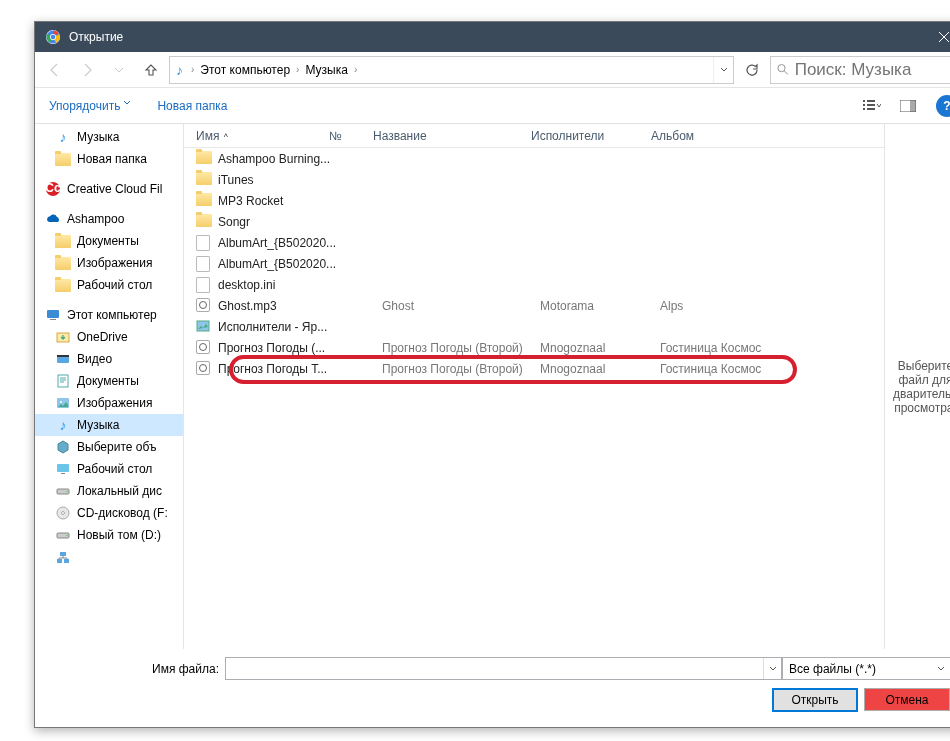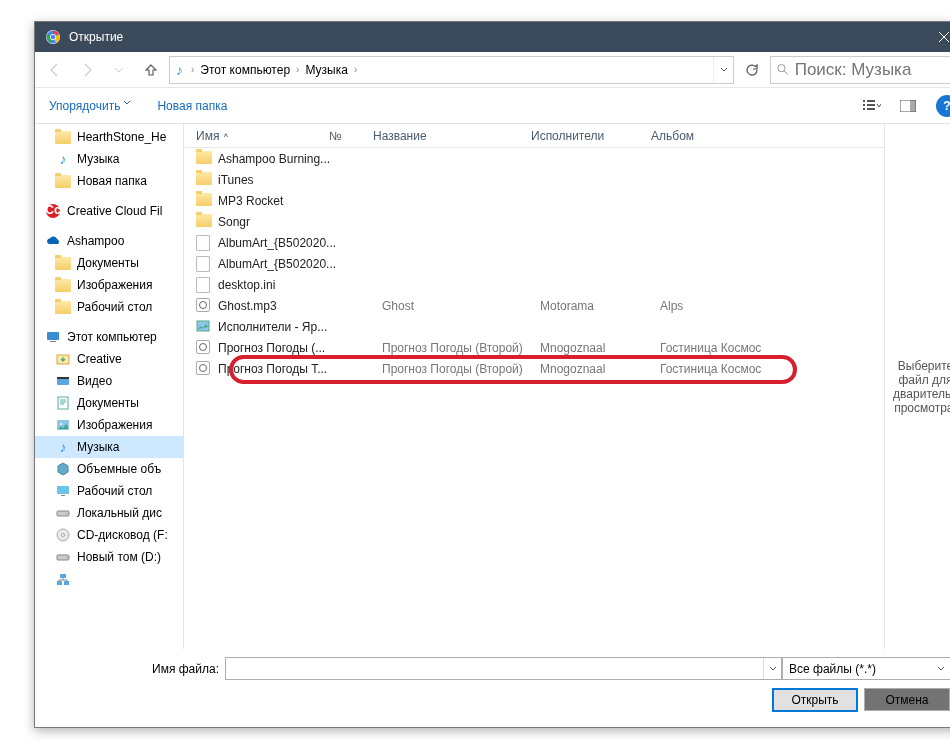--- a/index.html
+++ b/index.html
@@ -56,21 +56,21 @@
 .mp3-ic::after{content:"";width:6px;height:6px;border:1px solid #666;border-radius:50%;}
 .highlight{position:absolute;border:4px solid #d62030;border-radius:18px;left:194px;top:333px;width:568px;height:29px;pointer-events:none;}
 .preview { width:82px; border-left:1px solid #e5e5e5; display:flex; align-items:center; justify-content:center; text-align:center; color:#555; padding:8px; }
 .footer { padding:8px 14px; }
 .fn-row { display:flex; align-items:center; gap:0; margin-bottom:8px; }
 .fn-label { width:176px; text-align:right; padding-right:6px; }
 .fn-combo { flex:1; height:23px; border:1px solid #abadb3; background:#fff; display:flex; align-items:center; }
 .fn-combo .dd { width:18px; height:21px; border-left:1px solid #ddd; display:flex; align-items:center; justify-content:center; margin-left:auto; cursor:pointer; }
 .filter-combo { width:170px; height:23px; border:1px solid #abadb3; background:#fff; display:flex; align-items:center; padding:0 6px; }
 .btn-row { display:flex; justify-content:flex-end; gap:6px; padding-right:2px; }
-.btn { width:86px; height:23px; border:1px solid #adadad; background:#737373; display:flex; align-items:center; justify-content:center; cursor:pointer; }
+.btn { width:86px; height:23px; border:1px solid #adadad; background:#ef4444; display:flex; align-items:center; justify-content:center; cursor:pointer; }
 .btn.primary { border:2px solid #0078d7; background:#e1e1e1; width:86px; height:24px; }
 svg{display:block;}
 </style>
 </head>
 <body>
 
 <div class="window">
   <div class="titlebar">
     <svg class="tb-icon" viewBox="0 0 16 16">
         <circle cx="8" cy="8" r="7" fill="#fff"></circle>
@@ -165,26 +165,20 @@
           </svg>
         </div>
       <div class="help-btn">?</div>
     </div>
   </div>
 
   <div class="content">
     <div class="tree" id="tree">
         <div class="tree-item">
           <span class="icon">
-            <div class="folder-ic"></div>
-          </span>
-          <span>HearthStone_He</span>
-        </div>
-        <div class="tree-item">
-          <span class="icon">
             <span class="music-ic">♪</span>
           </span>
           <span>Музыка</span>
         </div>
         <div class="tree-item">
           <span class="icon">
             <div class="folder-ic"></div>
           </span>
           <span>Новая папка</span>
         </div>
@@ -235,21 +229,21 @@
           </span>
           <span>Этот компьютер</span>
         </div>
         <div class="tree-item">
           <span class="icon">
             <svg width="16" height="16" viewBox="0 0 16 16">
               <rect x="2" y="4" width="12" height="9" fill="#ffe9a6" stroke="#d4a94a"></rect>
               <path d="M8 6v4m-2-2l2 2 2-2" stroke="#4a8" stroke-width="1.3" fill="none"></path>
             </svg>
           </span>
-          <span>Creative</span>
+          <span>OneDrive</span>
         </div>
         <div class="tree-item">
           <span class="icon">
             <svg width="16" height="16" viewBox="0 0 16 16">
               <rect x="2" y="4" width="12" height="8" fill="#5aa6e0" rx="1"></rect>
               <rect x="2" y="4" width="12" height="2" fill="#333"></rect>
             </svg>
           </span>
           <span>Видео</span>
         </div>
@@ -277,21 +271,21 @@
             <span class="music-ic">♪</span>
           </span>
           <span>Музыка</span>
         </div>
         <div class="tree-item">
           <span class="icon">
             <svg width="16" height="16" viewBox="0 0 16 16">
               <path d="M8 2l5 3v6l-5 3-5-3V5z" fill="#6ac" stroke="#489"></path>
             </svg>
           </span>
-          <span>Объемные объ</span>
+          <span>Выберите объ</span>
         </div>
         <div class="tree-item">
           <span class="icon">
             <svg width="16" height="16" viewBox="0 0 16 16">
               <rect x="2" y="3" width="12" height="8" fill="#6ac5e8" rx="1"></rect>
               <rect x="6" y="12" width="4" height="1" fill="#888"></rect>
             </svg>
           </span>
           <span>Рабочий стол</span>
         </div>

